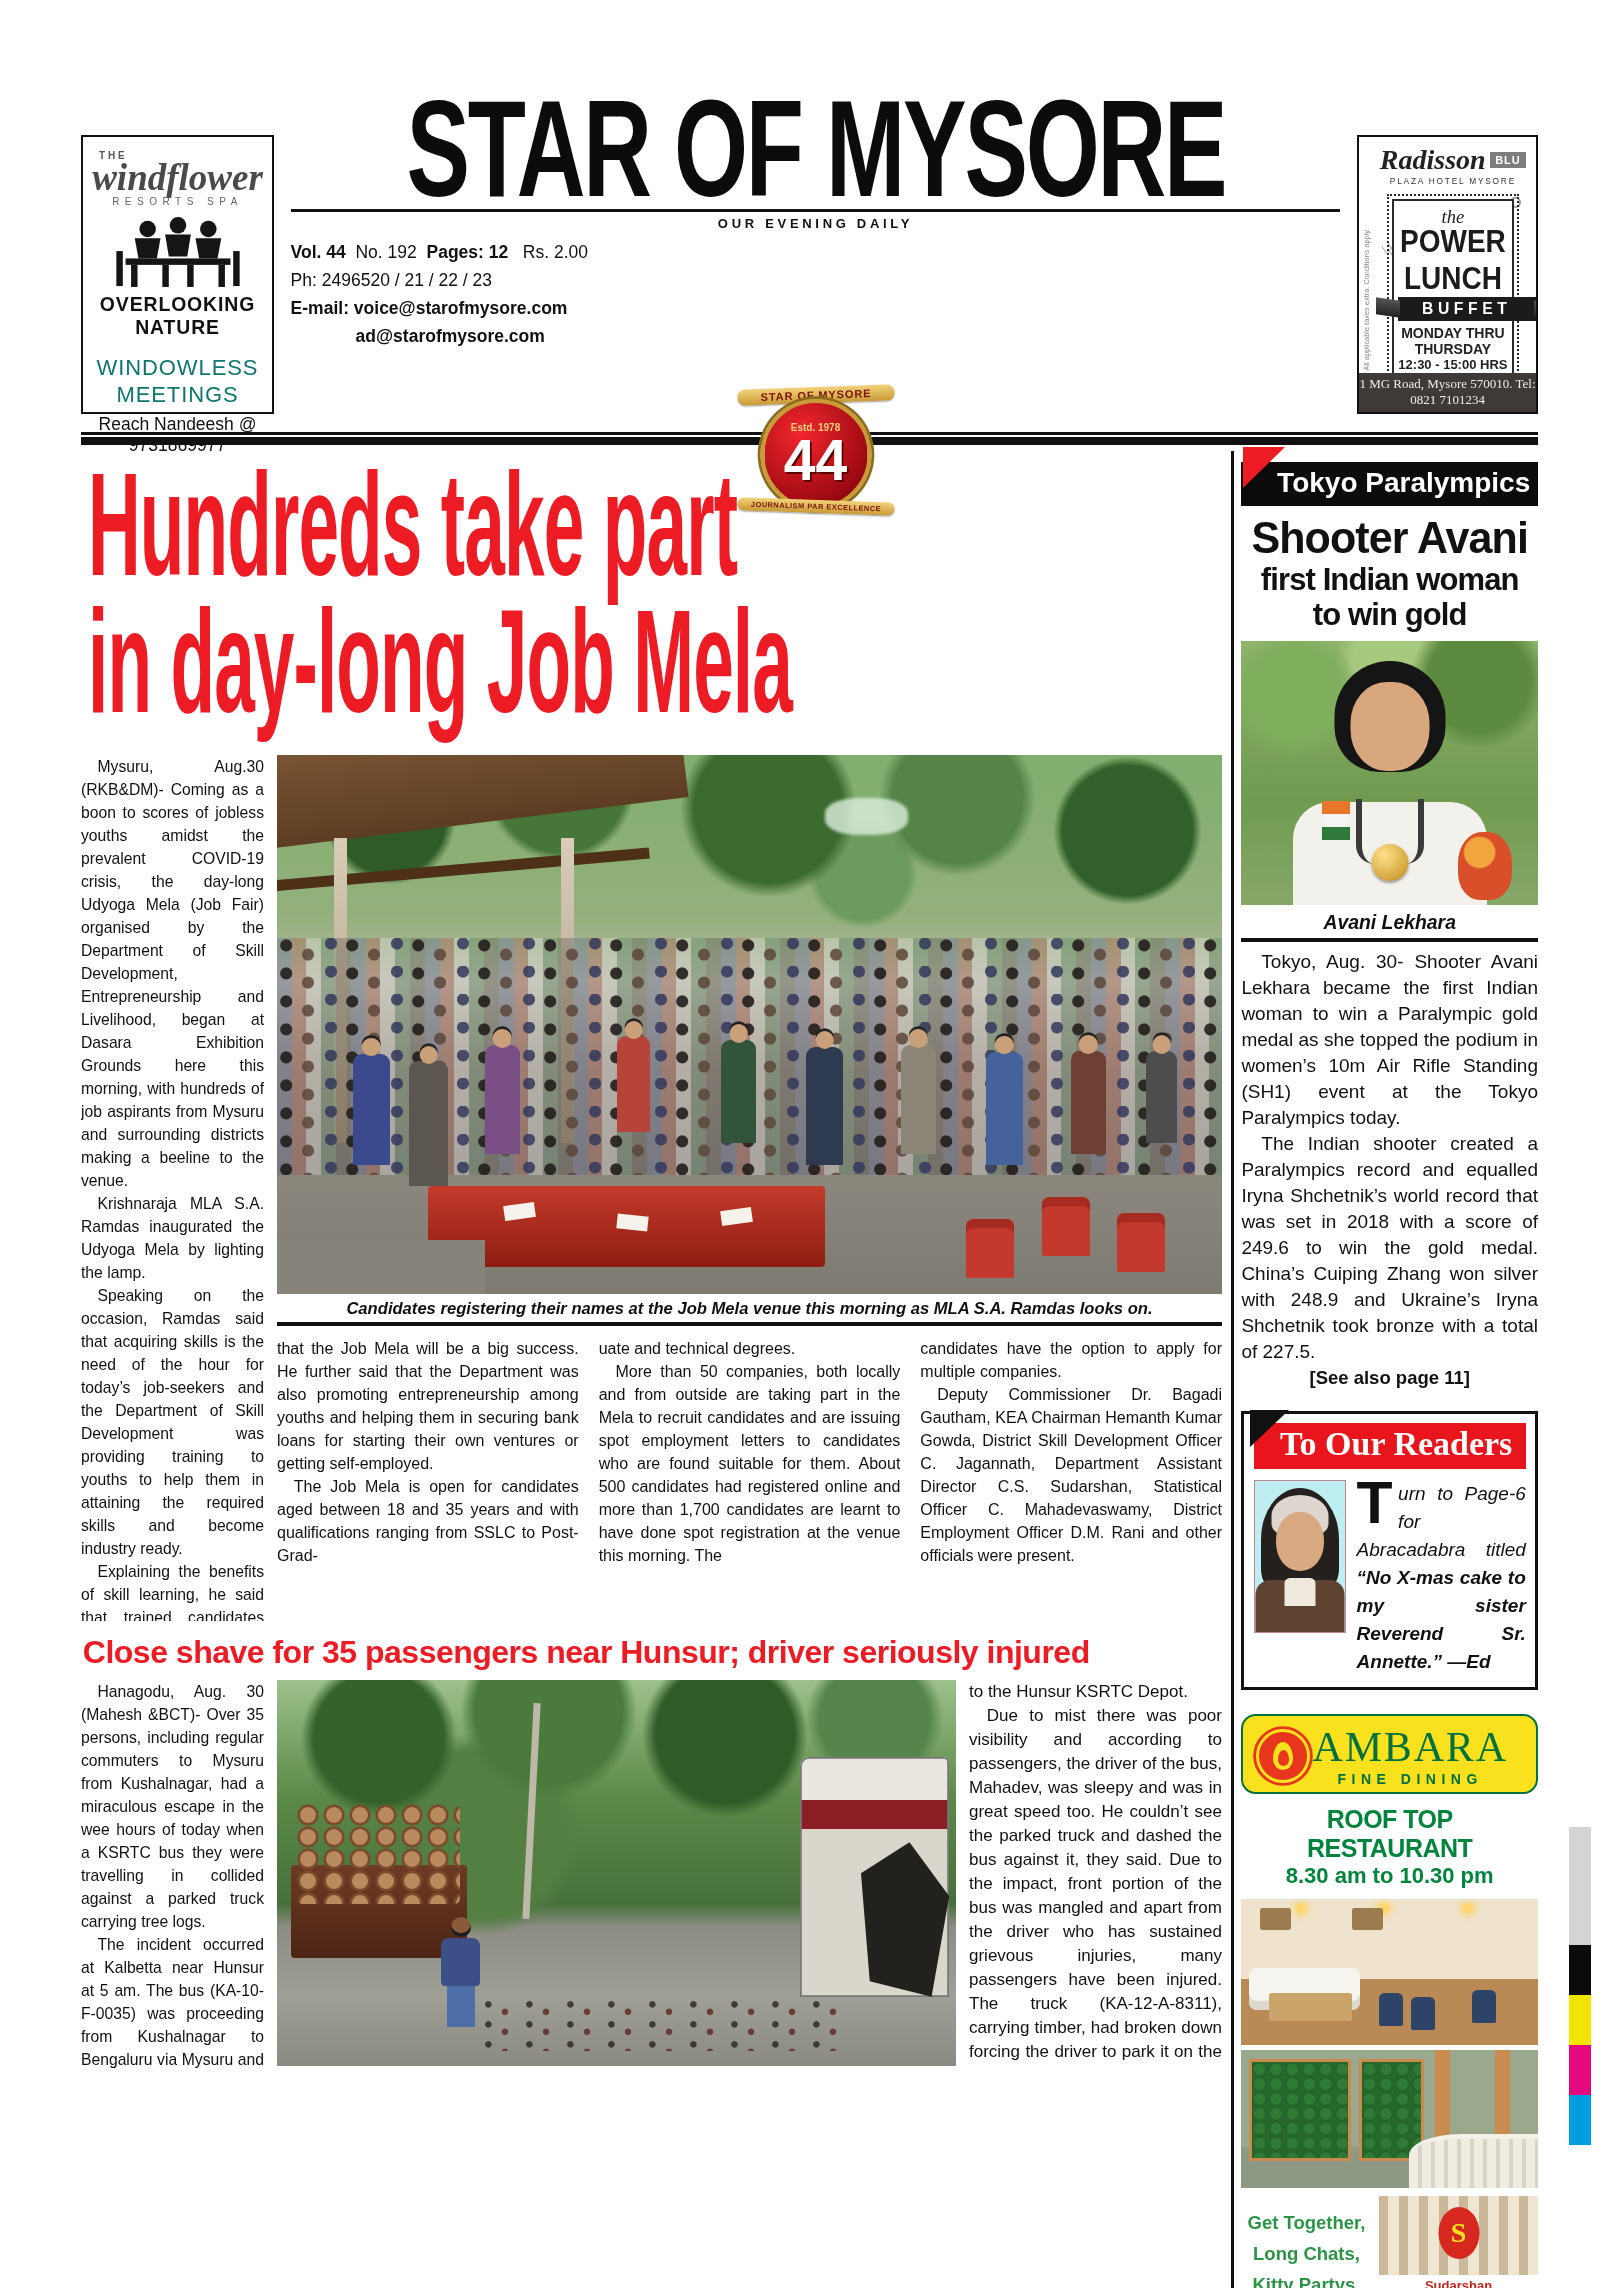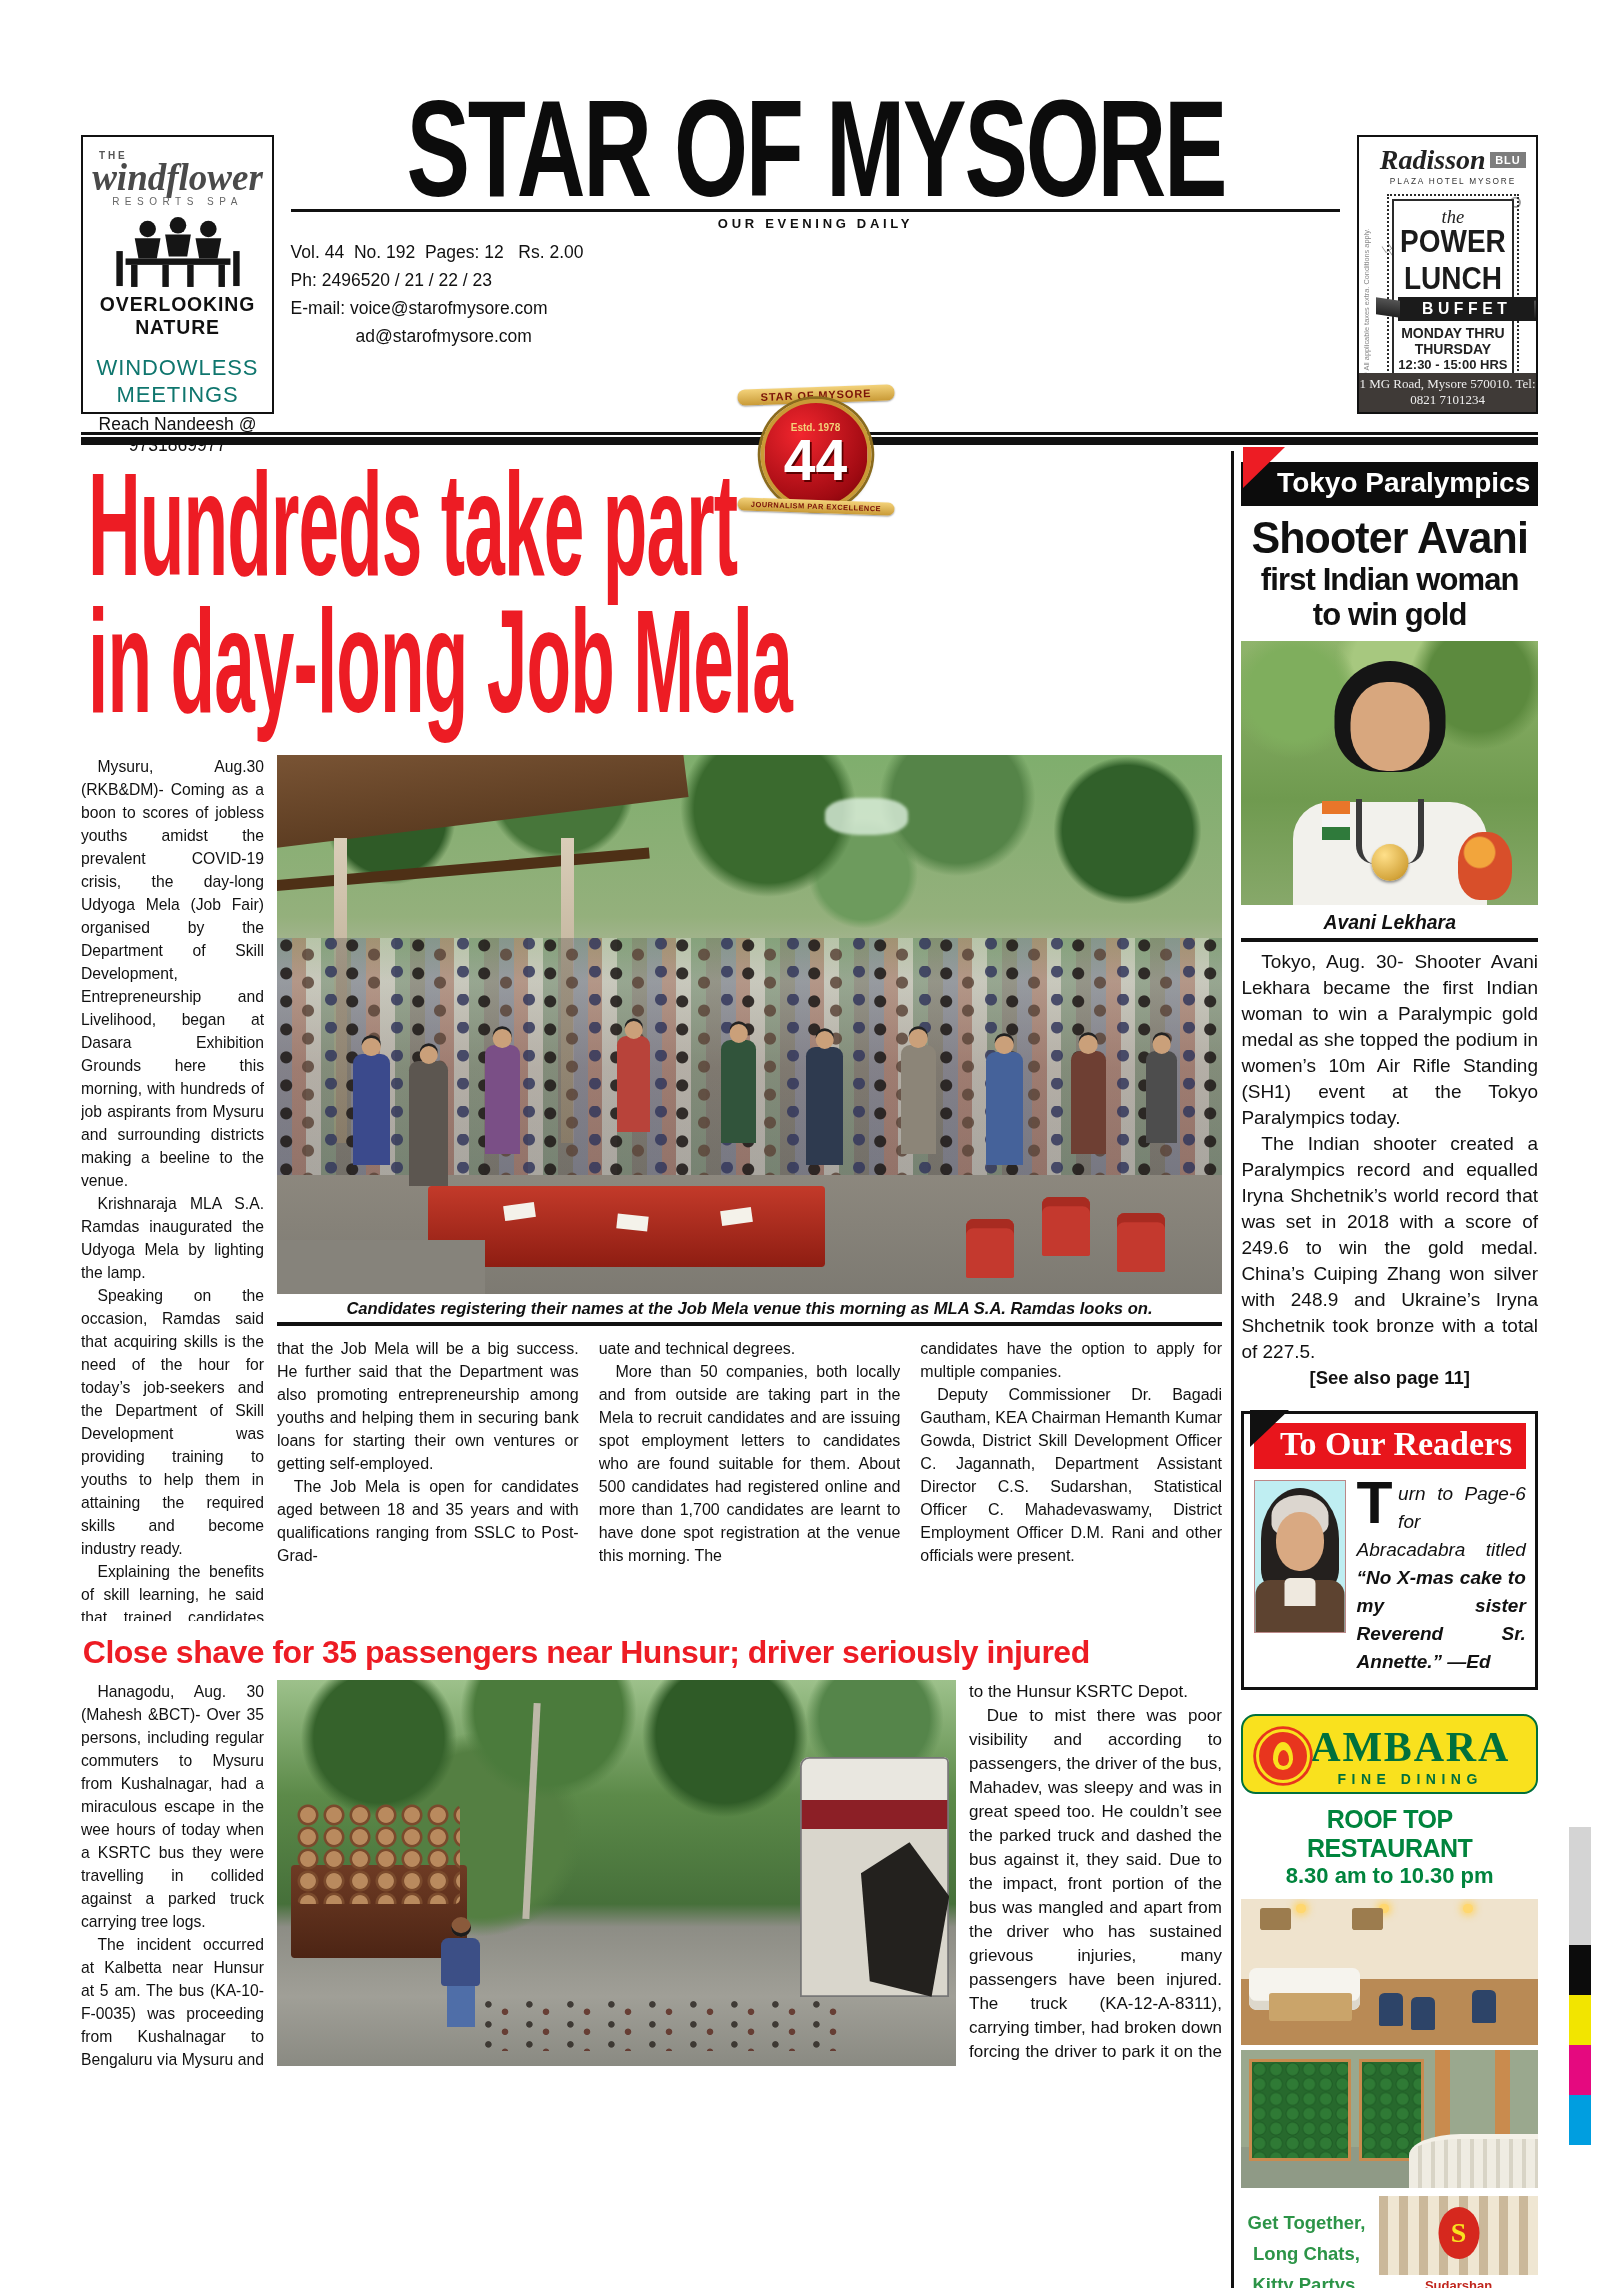--- a/index.html
+++ b/index.html
@@ -33,21 +33,21 @@
   .mast-title {
     font-weight: bold; font-size: 122px; line-height: 100px; white-space: nowrap;
     transform: scale(0.78, 1.12); transform-origin: center top; text-align:center;
     letter-spacing: -2.8px; color:#0c0c0c; margin-top:3.7px;
   }
   .mast-rule { height: 2.8px; background:#111; margin-top: 16.6px; }
   .mast-tagline { text-align:center; font-size: 13px; font-weight: bold; letter-spacing: 3.7px; margin-top: 3.7px; }
   .mast-info { display: flex; justify-content: space-between; margin-top: 7.4px; }
   .mi-left { font-size: 17.5px; line-height: 28px; }
   .mi-right { font-size: 17.5px; line-height: 28px; text-align: right; }
-  .mi-left b, .mi-right b { font-weight: normal; }
+  .mi-left b, .mi-right b { font-weight: bold; }
   .mi-indent { padding-left: 65px; }
 
   .seal { position: absolute; left: 50%; bottom: -92px; transform: translateX(-50%); width: 157px; text-align:center; z-index: 5; }
   .seal-ribbon { background: linear-gradient(#f3d27a,#c99a36); color:#7a1208; font-weight:bold; border-radius: 7.4px; padding: 1.8px 3.7px; box-shadow: 0 0.9px 1.8px rgba(0,0,0,.4); }
   .seal-ribbon.top { font-size: 11px; letter-spacing: 0.9px; transform: rotate(-2deg); }
   .seal-ribbon.bot { font-size: 7.4px; letter-spacing: 0.5px; transform: rotate(2deg); margin-top: -9.2px; }
   .seal-circle { width: 111px; height: 111px; margin: -3.7px auto; border-radius: 50%;
     background: radial-gradient(circle at 35% 30%, #f2262e, #a00a12 70%, #6d0006);
     border: 4.6px solid #c99a36; box-shadow: 0 0 0 2.8px #8a6b1e, 0 1.8px 3.7px rgba(0,0,0,.5);
     display:flex; flex-direction:column; align-items:center; justify-content:center; position:relative; }
@@ -191,21 +191,21 @@
   .readers-text { font-style: italic; font-size: 19px; line-height: 28px; text-align: justify; }
   .dropcap { float: left; font-size: 59px; line-height: 46px; font-weight: bold; font-style: normal; padding-right: 5.5px; }
   .readers-text b { font-weight: bold; }
 
   
   .ambara { margin-top: 24px; }
   .amb-logo { border: 2.8px solid #00703c; background:#f9e11e; border-radius: 14.8px; padding: 7.4px 9.2px 5.5px; text-align:center; position:relative; }
   .amb-flame-circle { position:absolute; left: 13px; top: 13px; width: 54px; height: 54px; border-radius: 50%; background:#e8351e; border: 3.7px solid #f9e11e; box-shadow: 0 0 0 2.8px #e8351e; display:flex; align-items:center; justify-content:center; }
   .amb-flame { width: 20px; height: 28px; background:#f9e11e; border-radius: 50% 50% 50% 50% / 62% 62% 38% 38%; position:relative; }
   .amb-flame::after { content:""; position:absolute; left: 4.6px; top: 8.3px; width: 11px; height: 15.7px; background:#e8351e; border-radius: 50% 50% 50% 50% / 62% 62% 38% 38%; }
-  .amb-brand { color:#00703c; font-weight: bold; font-size: 42px; letter-spacing: 1.8px; font-family:"Liberation Serif", serif; padding-left: 41px; }
+  .amb-brand { color:#00703c; font-weight: normal; font-size: 42px; letter-spacing: 1.8px; font-family:"Liberation Serif", serif; padding-left: 41px; }
   .amb-brand-sub { color:#00703c; font-weight: bold; font-size: 14px; letter-spacing: 5.5px; padding-left: 41px; }
   .amb-line1 { color:#00843d; font-weight: bold; font-size: 25px; text-align:center; margin-top: 11px; letter-spacing: -0.5px; }
   .amb-line2 { color:#00843d; font-weight: bold; font-size: 22px; text-align:center; }
   .amb-photo1 { position:relative; height: 146px; margin-top: 9.2px; overflow:hidden; background: linear-gradient(#efe3cd 0 55%, #b98a55 55% 100%); }
   .amb-lamp { position:absolute; top: 5.5px; width: 9.2px; height: 9.2px; border-radius:50%; background:#ffd76e; box-shadow: 0 0 7.4px 2.8px rgba(255,210,90,.8); }
   .amb-booth { position:absolute; left: 7.4px; bottom: 35px; width: 111px; height: 42px; background:#f6f4ee; border-radius: 7.4px; box-shadow: inset 0 -9.2px 0 #ddd8cc; }
   .amb-table { position:absolute; left: 28px; bottom: 24px; width: 83px; height: 28px; background:#caa46a; border-radius: 2.8px; }
   .amb-chair { position:absolute; width: 24px; height: 33px; background:#2d4468; border-radius: 5.5px 5.5px 1.8px 1.8px; }
   .amb-art { position:absolute; top: 9.2px; width: 31px; height: 22px; background:#9c7c4e; border-radius: 2.8px; }
   .amb-photo2 { position:relative; height: 138px; margin-top: 5.5px; overflow:hidden; background: linear-gradient(#9aa88e 0 70%, #8f9a86 70% 100%); }

